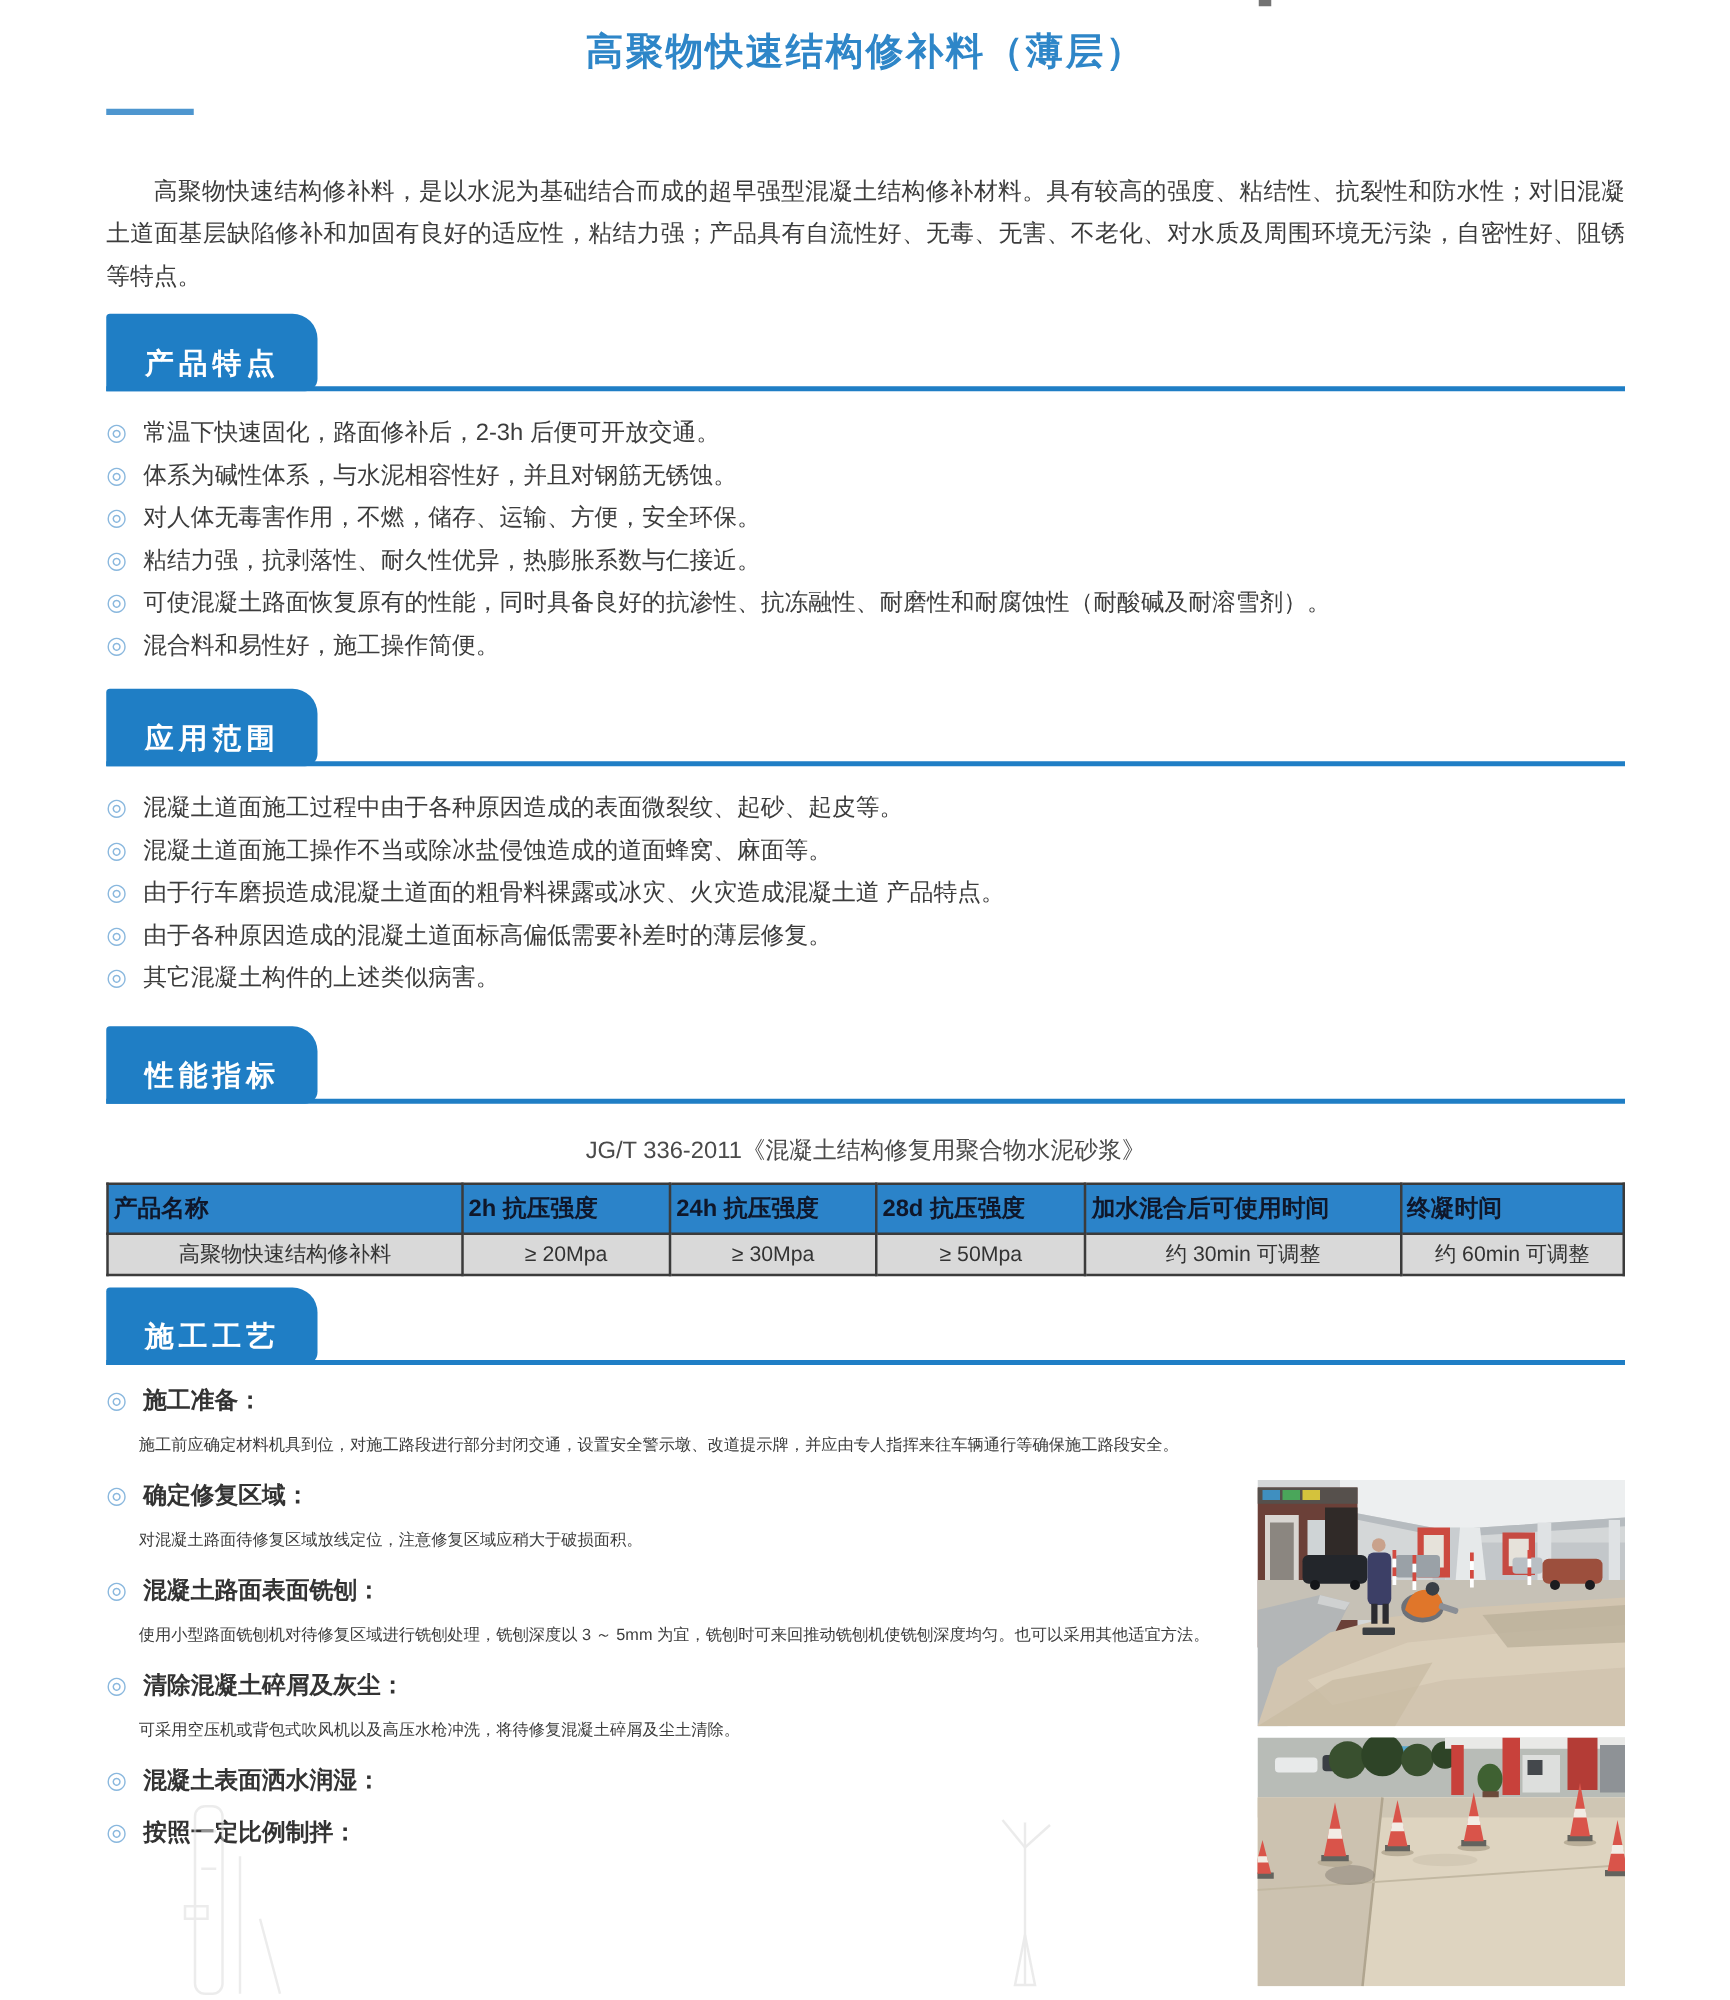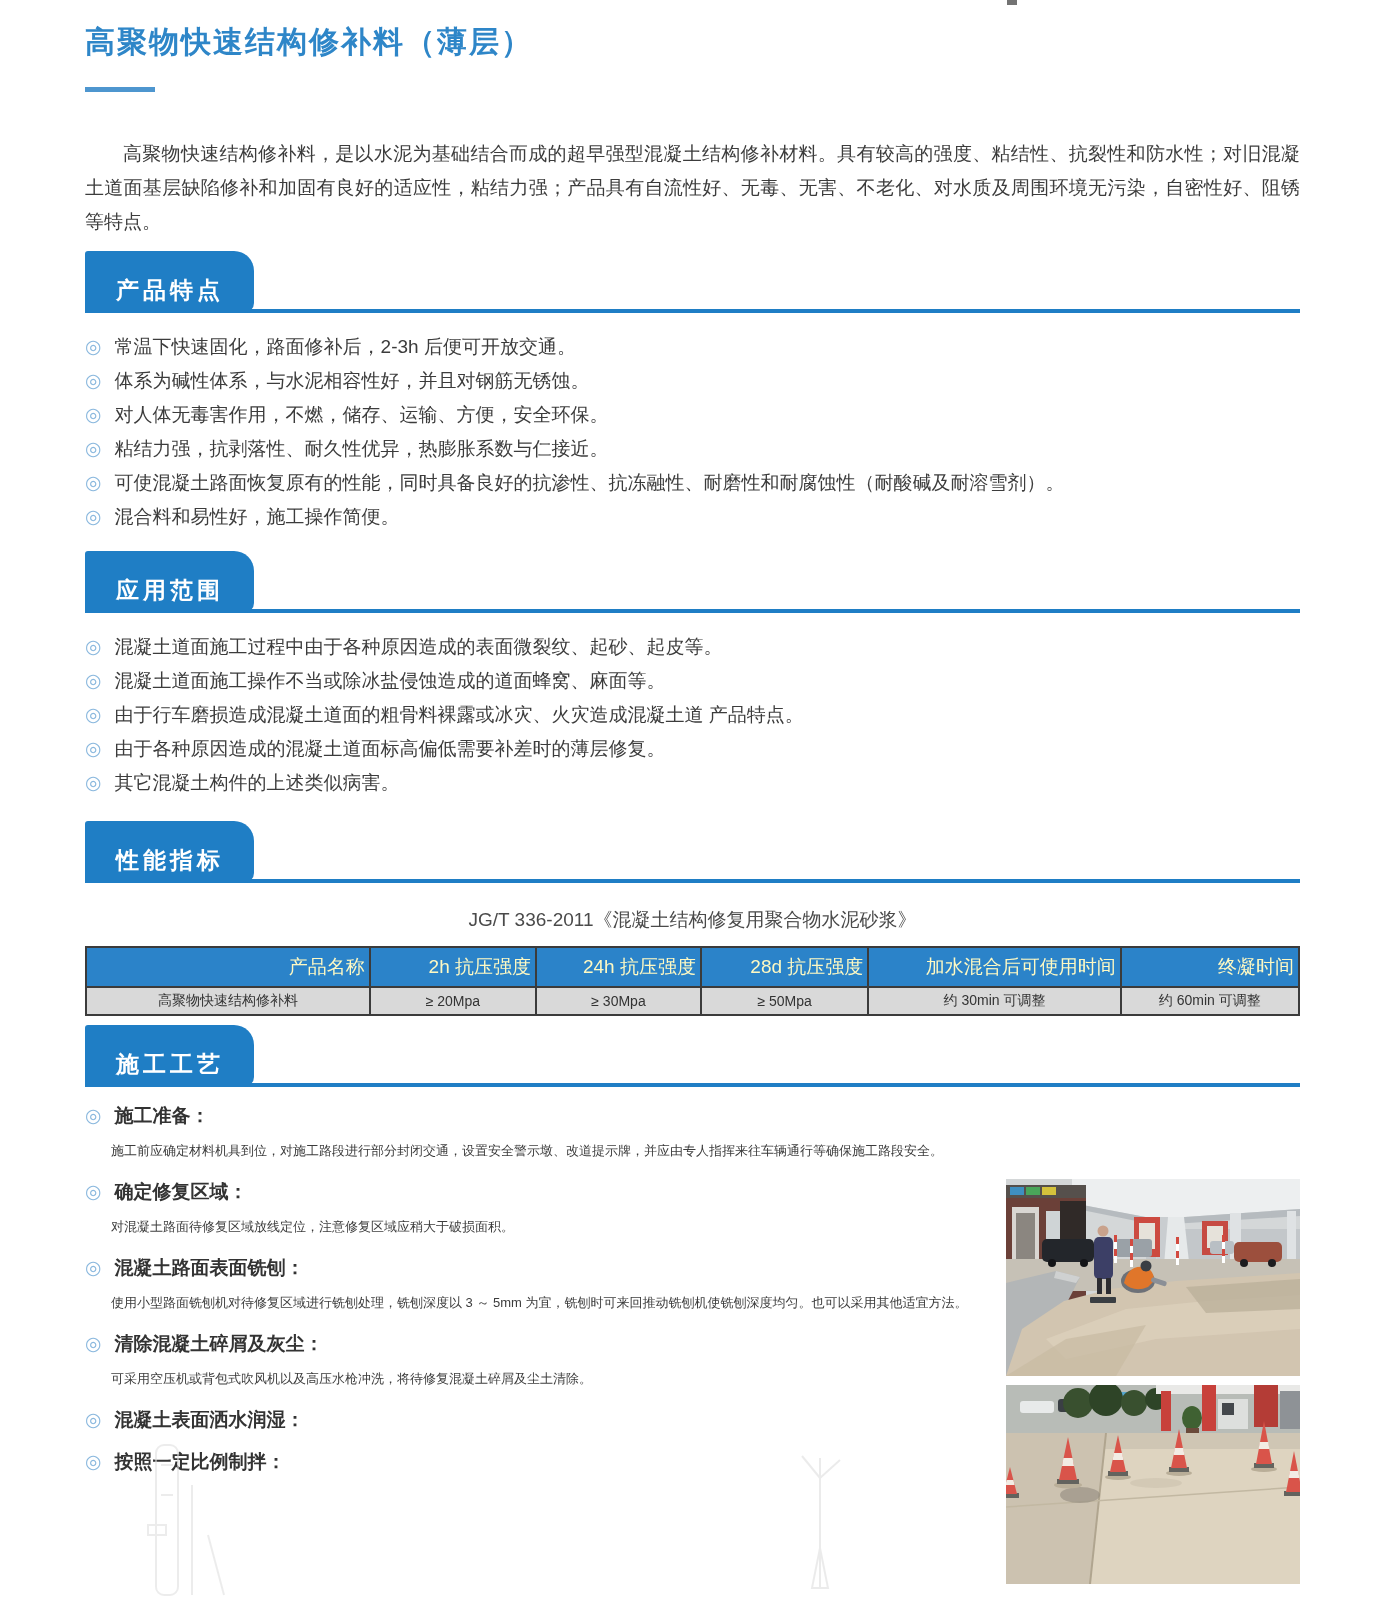--- a/index.html
+++ b/index.html
@@ -21,21 +21,21 @@
     font-family:"Liberation Sans","DejaVu Sans",sans-serif;
     color:var(--text-color);
   }
   .content{padding:0 84px 0 85px;}
   .edge-artifact{position:absolute;left:1007px;top:0;width:10px;height:5px;background:#5a5a5a;opacity:.85;}
 
   
   .doc-title{
     margin:0;padding-top:24px;
     font-size:30px;font-weight:bold;color:var(--title-blue);
-    letter-spacing:2px;line-height:36px;
+    letter-spacing:2px;line-height:36px;text-align:center;
   }
   .title-underline{width:70px;height:5px;background:#4e96cf;margin-top:27px;}
 
   
   .intro{
     margin:45px 0 0;
     font-size:19px;line-height:34px;
     text-indent:2em;text-align:justify;color:var(--text-color);
   }
 
@@ -56,26 +56,26 @@
 
   
   .bullets{list-style:none;margin:17px 0 0;padding:0;}
   .bullets li{display:flex;align-items:flex-start;font-size:19px;line-height:34px;color:var(--text-color);}
   .dot{color:var(--bullet-blue);margin-right:13px;flex:0 0 auto;}
 
   
   .perf-caption{margin:24px 0 0;text-align:center;font-size:19px;color:#4a4a4a;}
   table.perf{width:100%;border-collapse:collapse;margin-top:13px;}
   table.perf th{
-    background:var(--table-header-bg);color:#fef9c3;font-weight:normal;
-    font-size:19px;padding:6px 4px;border:2px solid var(--table-border);text-align:right;
+    background:var(--table-header-bg);color:#0f172a;font-weight:bold;
+    font-size:19px;padding:6px 4px;border:2px solid var(--table-border);text-align:left;
   }
   table.perf td{
     background:var(--table-row-bg);color:#333;
-    font-size:14px;padding:4px 4px;border:2px solid var(--table-border);text-align:center;
+    font-size:17px;padding:4px 4px;border:2px solid var(--table-border);text-align:center;
   }
 
   
   .step-label-row{margin-top:8px;font-size:19px;line-height:34px;}
   .step-label{font-weight:bold;color:#333;}
   .step-text{margin:1px 0 0;font-size:13px;line-height:33px;text-indent:2em;text-align:justify;color:var(--text-color);}
   .process-body{margin-top:12px;}
   .process-flex{display:flex;align-items:flex-start;}
   .process-left{flex:1 1 auto;padding-right:36px;min-width:0;}
   .process-right{flex:0 0 294px;padding-top:12px;}

